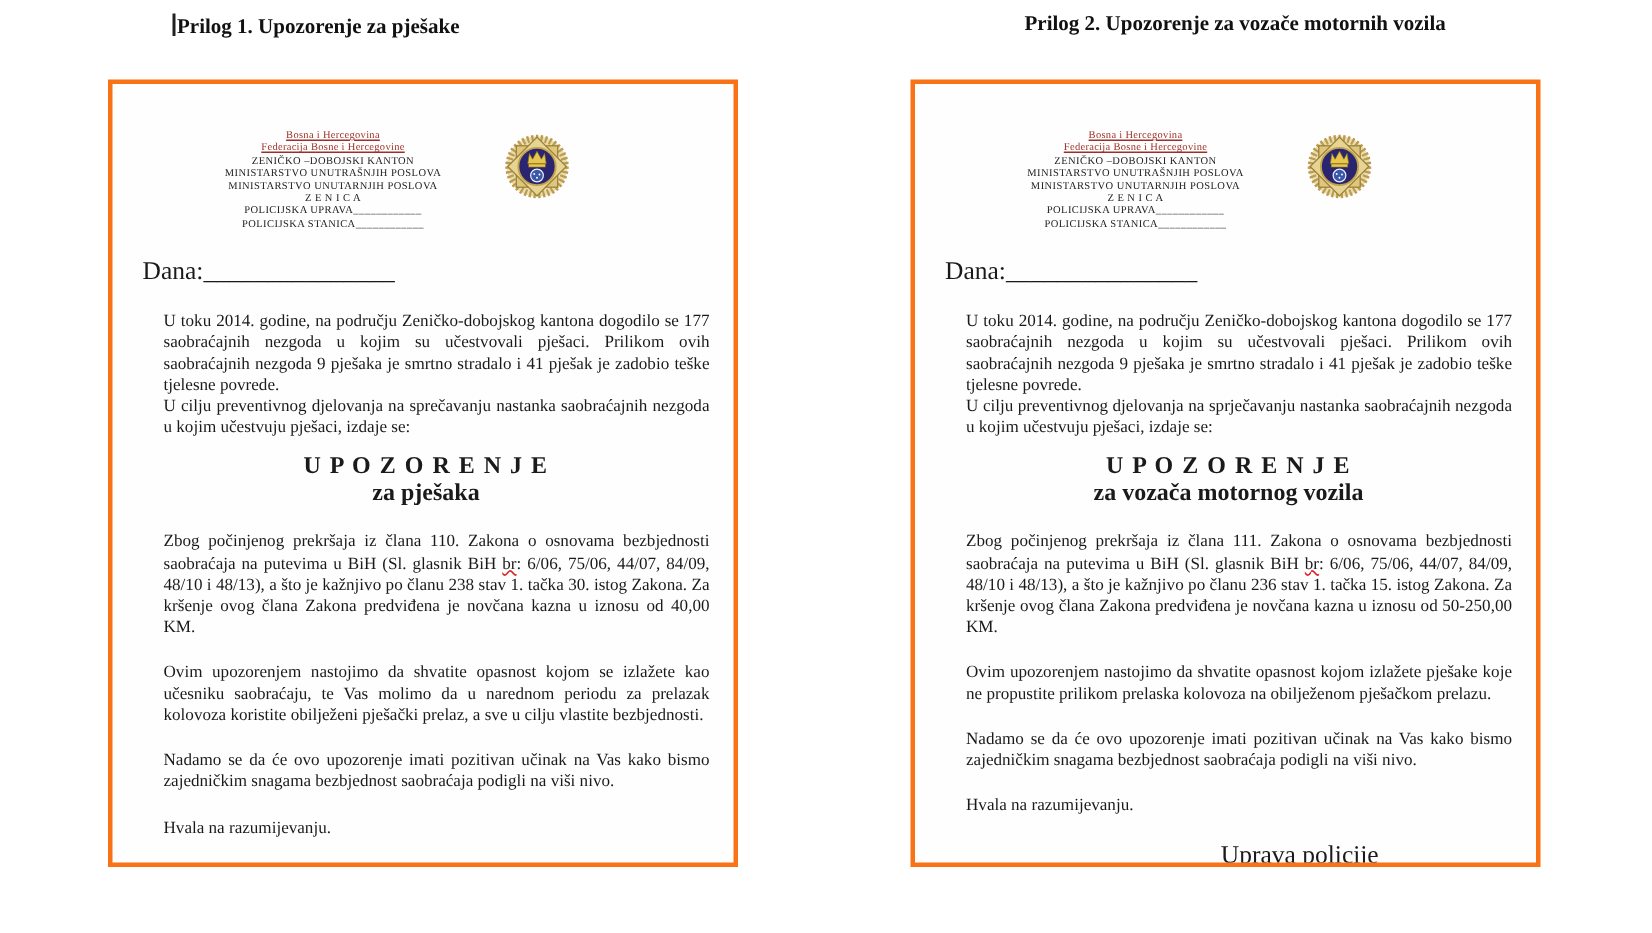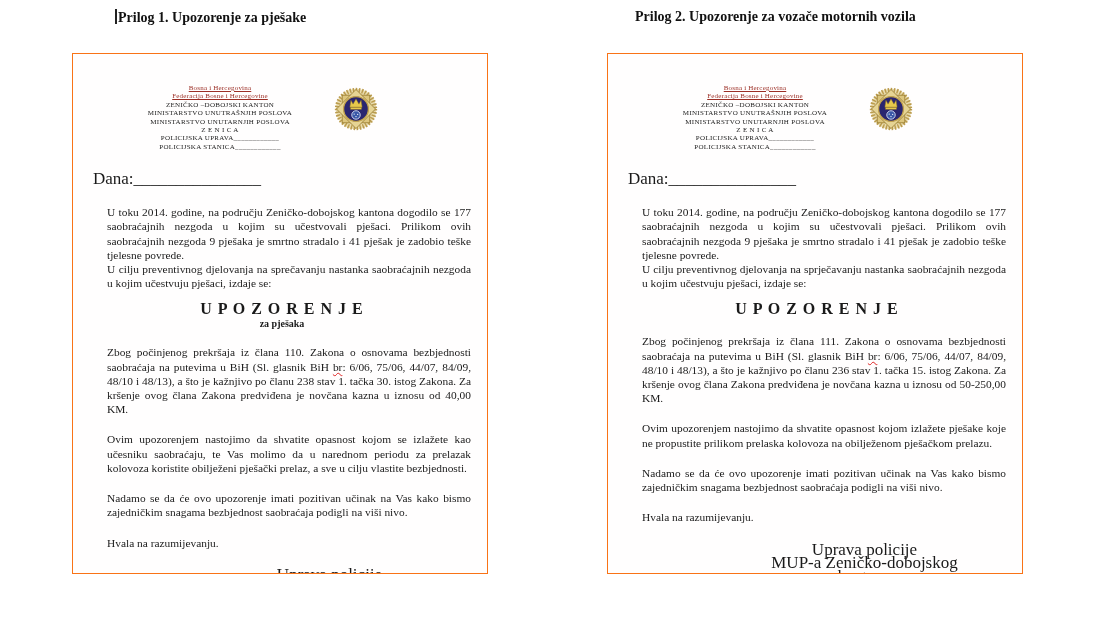--- a/index.html
+++ b/index.html
@@ -2,45 +2,45 @@
 <html><head>
 <meta charset="utf-8">
 <style>
   html,body{margin:0;padding:0;background:#ffffff;}
   .canvas{position:relative;width:1096px;height:622px;background:#ffffff;overflow:hidden;
           font-family:"Liberation Serif","DejaVu Serif",serif;color:#1a1a1a;}
 
   
   .doc-title{position:absolute;top:9px;font-weight:bold;font-size:14px;color:#111;white-space:nowrap;}
   .doc-title-1{left:115px;}
-  .doc-title-2{left:635px;}
+  .doc-title-2{left:683px;}
   .cursor{display:inline-block;width:2px;height:15px;background:#222;vertical-align:-2px;margin-right:1px;}
 
   
   .page{position:absolute;top:53px;width:414px;height:519px;background:#fffefe;
-        border:1px solid #f97316;box-sizing:content-box;overflow:hidden;
+        border:3px solid #f97316;box-sizing:content-box;overflow:hidden;
         padding:0;}
   .page-1{left:72px;}
   .page-2{left:607px;}
   .page-inner{padding:30px 16px 0 20px;}
 
   
   .letterhead{display:flex;align-items:flex-start;margin-left:20px;}
   .lh-text{width:214px;text-align:center;font-family:"Liberation Serif","DejaVu Serif",serif;}
   .lh-red{font-size:7px;line-height:8.4px;color:#9c2f26;text-decoration:underline;letter-spacing:0.2px;}
   .lh-line{font-size:7px;line-height:8.4px;color:#222;letter-spacing:0.3px;white-space:nowrap;}
   .badge{margin-left:6px;margin-top:2px;}
 
   
   .date-line{margin:18px 0 0 0;font-size:17px;}
   .body-p{margin:16px 0 0 14px;font-size:11.4px;line-height:14.2px;text-align:justify;}
   .body-p.tight{margin-top:0;}
   .warning-head{margin-top:10px;text-align:center;}
   .warning-title{font-weight:bold;font-size:16px;letter-spacing:1px;}
-  .warning-subtitle{font-weight:bold;font-size:10px;}
+  .warning-subtitle{font-weight:bold;font-size:16px;}
   .misspell{text-decoration:underline wavy #d22;text-decoration-skip-ink:none;text-decoration-thickness:1px;}
   .signature{margin:18px 24px 0 auto;width:235px;text-align:center;font-size:17px;line-height:13.5px;}
 </style>
 </head>
 <body>
 
 <div class="canvas">
 
   <div class="doc-title doc-title-1">
     <span class="cursor"></span><span>Prilog 1. Upozorenje za pješake</span>
@@ -130,20 +130,21 @@
         </div>
       </div>
 
       <div class="date-line">Dana:_______________</div>
 
       <p class="body-p">U toku 2014. godine, na području Zeničko-dobojskog kantona dogodilo se 177 saobraćajnih nezgoda u kojim su učestvovali pješaci. Prilikom ovih saobraćajnih nezgoda 9 pješaka je smrtno stradalo i 41 pješak je zadobio teške tjelesne povrede.</p>
       <p class="body-p tight">U cilju preventivnog djelovanja na sprječavanju nastanka saobraćajnih nezgoda u kojim učestvuju pješaci, izdaje se:</p>
 
       <div class="warning-head">
         <div class="warning-title">U P O Z O R E N J E</div>
+        <div class="warning-subtitle">za vozača motornog vozila</div>
       </div>
 
       <p class="body-p"><span>Zbog počinjenog prekršaja iz člana 111. Zakona o osnovama bezbjednosti saobraćaja na putevima u BiH (Sl. glasnik BiH </span><span class="misspell">br</span><span>: 6/06, 75/06, 44/07, 84/09, 48/10 i 48/13), a što je kažnjivo po članu 236 stav 1. tačka 15. istog Zakona. Za kršenje ovog člana Zakona predviđena je novčana kazna u iznosu od 50-250,00 KM.</span></p>
 
       <p class="body-p">Ovim upozorenjem nastojimo da shvatite opasnost kojom izlažete pješake koje ne propustite prilikom prelaska kolovoza na obilježenom pješačkom prelazu.</p>
       <p class="body-p">Nadamo se da će ovo upozorenje imati pozitivan učinak na Vas kako bismo zajedničkim snagama bezbjednost saobraćaja podigli na viši nivo.</p>
       <p class="body-p">Hvala na razumijevanju.</p>
 
       <div class="signature">
         <div>Uprava policije</div>

